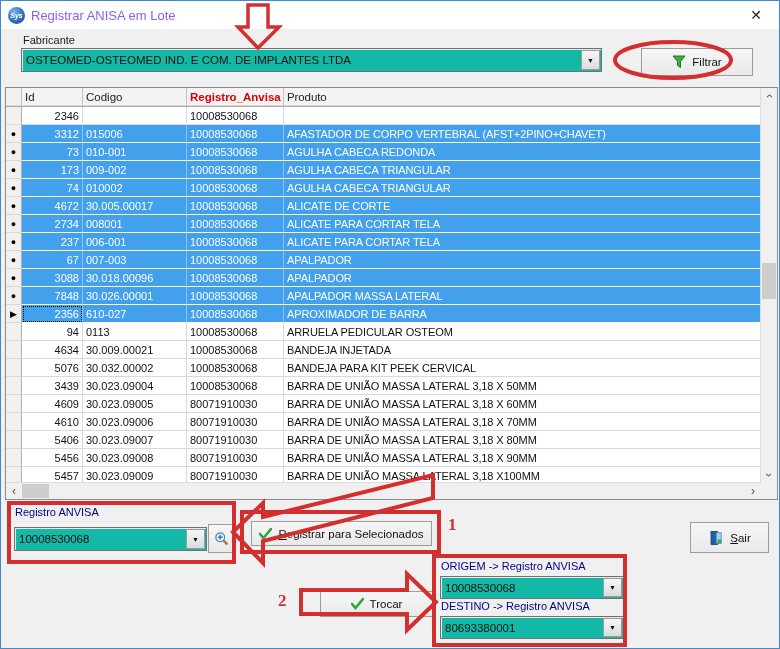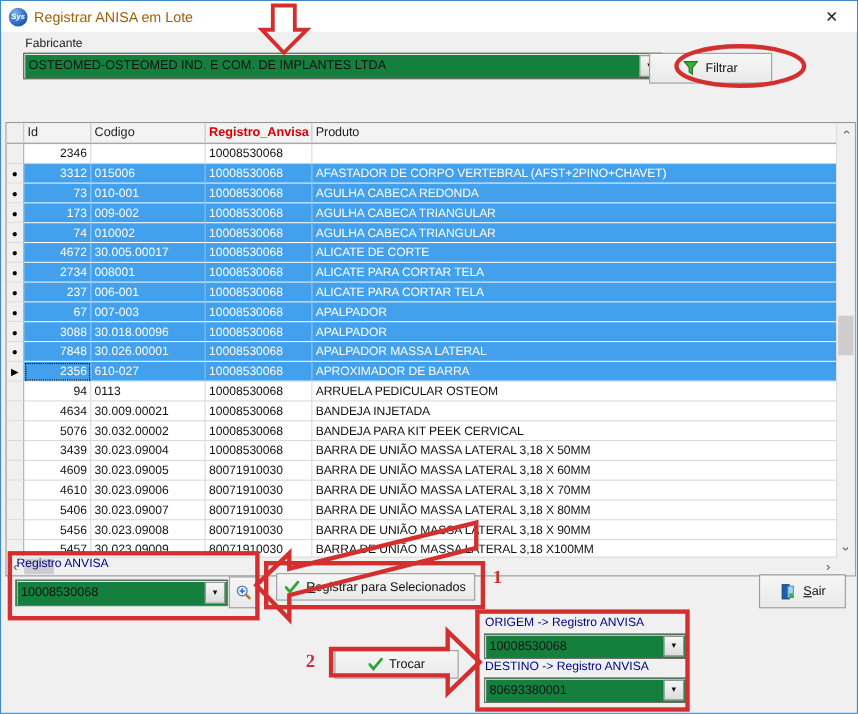--- a/index.html
+++ b/index.html
@@ -3,38 +3,38 @@
 <meta charset="utf-8">
 <style>
   html,body{margin:0;padding:0;background:#cfd8e0;font-family:"Liberation Sans",sans-serif;}
   #win{position:relative;width:778px;height:647px;background:#F0F0F0;border:1px solid var(--win-border,#418AC9);
        overflow:hidden;font-size:12px;color:#111;}
   
   .titlebar{position:absolute;left:0;top:0;width:100%;height:28px;background:#fff;display:flex;align-items:center;}
   .sys-icon{width:17px;height:17px;margin:0 6px 0 7px;border-radius:50%;
             background:radial-gradient(circle at 35% 30%,#7fb2e8 0%,#2f6fc0 55%,#123f7d 100%);
             color:#fff;font-style:italic;font-weight:bold;font-size:7px;display:flex;align-items:center;justify-content:center;}
-  .title-text{font-size:13px;color:#a16207;}
+  .title-text{font-size:13px;color:#8b5cf6;}
   .close-btn{position:absolute;right:8px;top:0;width:30px;height:28px;display:flex;align-items:center;justify-content:center;
              font-size:14px;color:#222;cursor:pointer;}
   
   .lbl{position:absolute;font-size:11px;color:#1a1a1a;}
   .lbl-navy{color:var(--navy,#00008B);}
   
-  .combo{position:absolute;background:#15803d;border:1px solid #707070;box-shadow:inset 1px 1px 0 #e8e8e8;}
+  .combo{position:absolute;background:#14b8a6;border:1px solid #707070;box-shadow:inset 1px 1px 0 #e8e8e8;}
   .combo .combo-text{position:absolute;left:4px;top:0;right:20px;bottom:0;display:flex;align-items:center;
                      font-size:11.5px;white-space:nowrap;overflow:hidden;}
   .dd{position:absolute;right:1px;top:1px;bottom:1px;width:17px;background:linear-gradient(#f6f6f6,#dcdcdc);
       border:1px solid #9a9a9a;display:flex;align-items:center;justify-content:center;font-size:7px;color:#111;}
   
   .btn{position:absolute;background:linear-gradient(#f6f6f6,#e9e9e9);border:1px solid #9c9c9c;
        display:flex;align-items:center;justify-content:center;gap:6px;font-size:11.5px;color:#111;cursor:pointer;}
   .btn u{text-decoration:underline;}
   
-  .grid-wrapper{position:absolute;left:4px;top:86px;width:771px;height:411px;background:#fff;border:1px solid #8a8a8a;margin-top:24px;}
+  .grid-wrapper{position:absolute;left:4px;top:86px;width:771px;height:411px;background:#fff;border:1px solid #8a8a8a;}
   .grid-main{position:absolute;left:0;top:0;right:16px;bottom:0;display:flex;flex-direction:column;overflow:hidden;}
   .grid-header{display:flex;height:18px;background:#f3f3f3;border-bottom:1px solid #a8a8a8;flex:none;}
   .grid-header .cell{font-size:11.5px;color:#222;border-right:1px solid #c3c3c3;display:flex;align-items:center;}
   .grid-header .c-reg{color:var(--hdr-red,#DD0000);font-weight:bold;}
   .grid-body{flex:1;overflow:hidden;}
   .grow{display:flex;height:18px;justify-content:flex-end;}
   .cell{box-sizing:border-box;padding:0 3px;white-space:nowrap;overflow:hidden;font-size:11px;
         border-right:1px solid #d9d9d9;border-bottom:1px solid #d9d9d9;display:flex;align-items:center;}
   .c-ind{width:16px;flex:none;background:#F0F0F0;border-right:1px solid #b0b0b0;justify-content:center;
          font-size:9px;color:#000;padding:0;}
@@ -71,21 +71,21 @@
     <div class="title-text">Registrar ANISA em Lote</div>
     <div class="close-btn">✕</div>
   </div>
 
   <div class="lbl" style="left:22px;top:33px;">Fabricante</div>
   <div class="combo" style="left:20px;top:47px;width:579px;height:22px;">
     <span class="combo-text">OSTEOMED-OSTEOMED IND. E COM. DE IMPLANTES LTDA</span>
     <span class="dd">▼</span>
   </div>
 
-  <div class="btn" style="left:589px;top:47px;width:110px;height:26px;">
+  <div class="btn" style="left:640px;top:47px;width:110px;height:26px;">
     <svg class="icon-svg" width="14" height="14" viewBox="0 0 14 14">
       <path d="M1,1 H13 L8.5,6.5 V12.5 L5.5,10.5 V6.5 Z" fill="#3FAE3F" stroke="#1E7A1E" stroke-width="1"></path>
     </svg>
     <span>Filtrar</span>
   </div>
 
   <div class="grid-wrapper">
     <div class="grid-main">
       <div class="grid-header">
         <div class="cell c-ind"></div>
@@ -280,21 +280,21 @@
 
   <div class="btn" style="left:689px;top:521px;width:77px;height:29px;">
     <svg class="icon-svg" width="16" height="16" viewBox="0 0 16 16">
       <rect x="3" y="1.5" width="6.5" height="13" fill="#1F5FA8" stroke="#123f7d" stroke-width="0.8"></rect>
       <rect x="8.2" y="2.8" width="5" height="10.5" fill="#9ed7ef" stroke="#4f7fb5" stroke-width="0.8"></rect>
       <rect x="9.5" y="9.5" width="3.5" height="4" fill="#3fae3f"></rect>
     </svg>
     <span class="accel"><u>S</u>air</span>
   </div>
 
-  <div class="btn" style="left:303px;top:590px;width:111px;height:24px;">
+  <div class="btn" style="left:319px;top:590px;width:111px;height:24px;">
     <svg class="icon-svg" width="13" height="12" viewBox="0 0 13 12">
       <path d="M1,6 L4.5,10 L12,1" fill="none" stroke="#2EA43A" stroke-width="2.6" stroke-linecap="round"></path>
     </svg>
     <span>Trocar</span>
   </div>
 
   <div class="lbl lbl-navy" style="left:440px;top:559px;">ORIGEM -&gt; Registro ANVISA</div>
   <div class="combo" style="left:439px;top:575px;width:182px;height:21px;">
     <span class="combo-text">10008530068</span>
     <span class="dd">▼</span>

